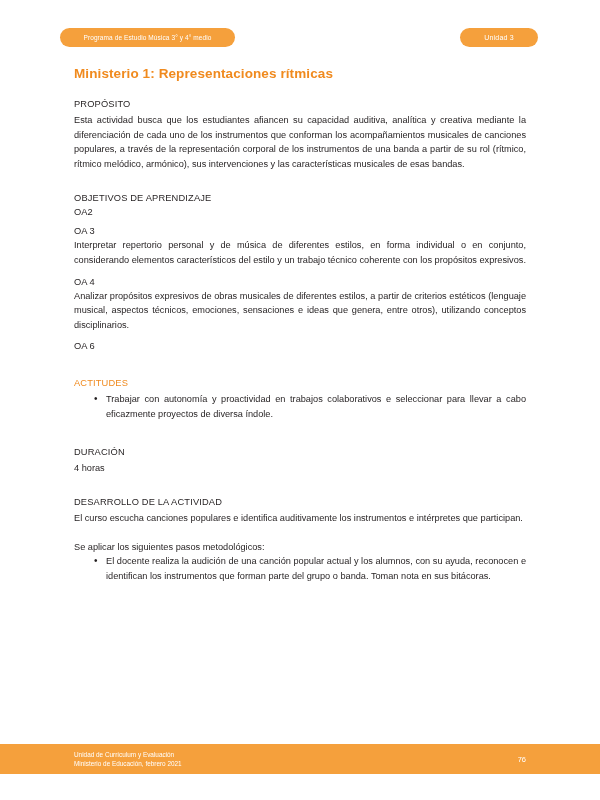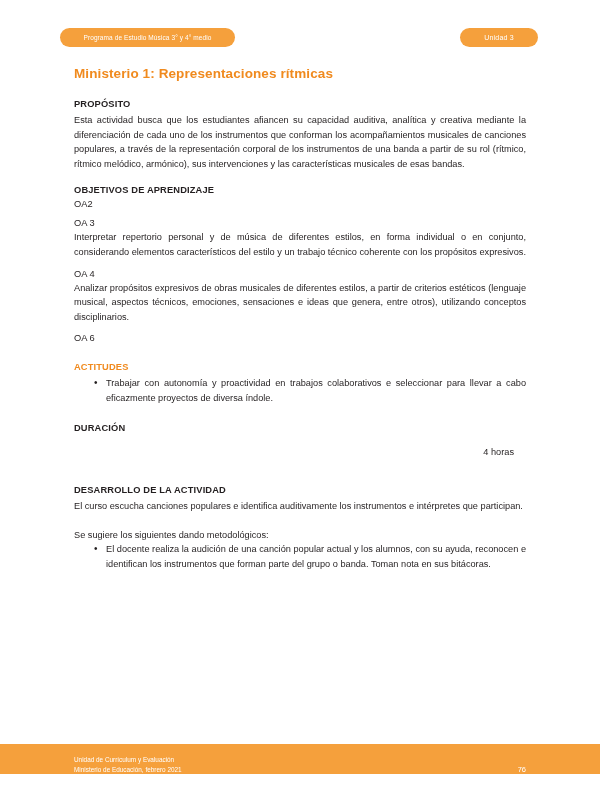--- a/index.html
+++ b/index.html
@@ -72,22 +72,22 @@
   h1.activity-title {
     color: #f08a1e;
     font-size: 13.5px;
     font-weight: bold;
     margin: 0 0 18px 0;
     letter-spacing: 0.1px;
   }
 
   h2.section {
     font-size: 9.3px;
-    font-weight: bold;
-    margin: 0 0 4px 0;
+    font-weight: normal;
+    margin: 8px 0 4px 0;
     letter-spacing: 0.15px;
     color: #231f20;
   }
   h2.section.orange {
     color: #f08a1e;
   }
 
   p.body {
     font-size: 9.2px;
     line-height: 14.6px;
@@ -126,34 +126,33 @@
     position: absolute;
     left: 0;
     top: -0.5px;
     font-size: 10px;
     color: #231f20;
   }
 
   .duration-value {
     font-size: 9.2px;
     line-height: 14.6px;
-    margin: 12px;
-    text-align: right;
+    margin: 0;
   }
 
   
   .footer-band {
     position: absolute;
     left: 0;
     bottom: 26px;
     width: 600px;
     height: 30px;
     background: #f5a03c;
     display: flex;
-    align-items: flex-end;
+    align-items: center;
   }
   .footer-left {
     margin-left: 74px;
     color: #ffffff;
     font-size: 6.4px;
     line-height: 9.5px;
   }
   .footer-page {
     position: absolute;
     right: 74px;
@@ -207,21 +206,21 @@
     <h2 class="section">DURACIÓN</h2>
     <p class="duration-value">4 horas</p>
 
     <div class="gap-md"></div>
 
     <h2 class="section">DESARROLLO DE LA ACTIVIDAD</h2>
     <p class="body">El curso escucha canciones populares e identifica auditivamente los instrumentos e intérpretes que participan.</p>
 
     <div class="gap-md"></div>
 
-    <p class="body">Se sugiere los siguientes dando metodológicos:</p>
+    <p class="body">Se aplicar los siguientes pasos metodológicos:</p>
     <ul class="bullets">
       <li>El docente realiza la audición de una canción popular actual y los alumnos, con su ayuda, reconocen e identifican los instrumentos que forman parte del grupo o banda. Toman nota en sus bitácoras.</li>
     </ul>
 
   </div>
 
   <div class="footer-band">
     <div class="footer-left">
       <div>Unidad de Currículum y Evaluación</div>
       <div>Ministerio de Educación, febrero 2021</div>

